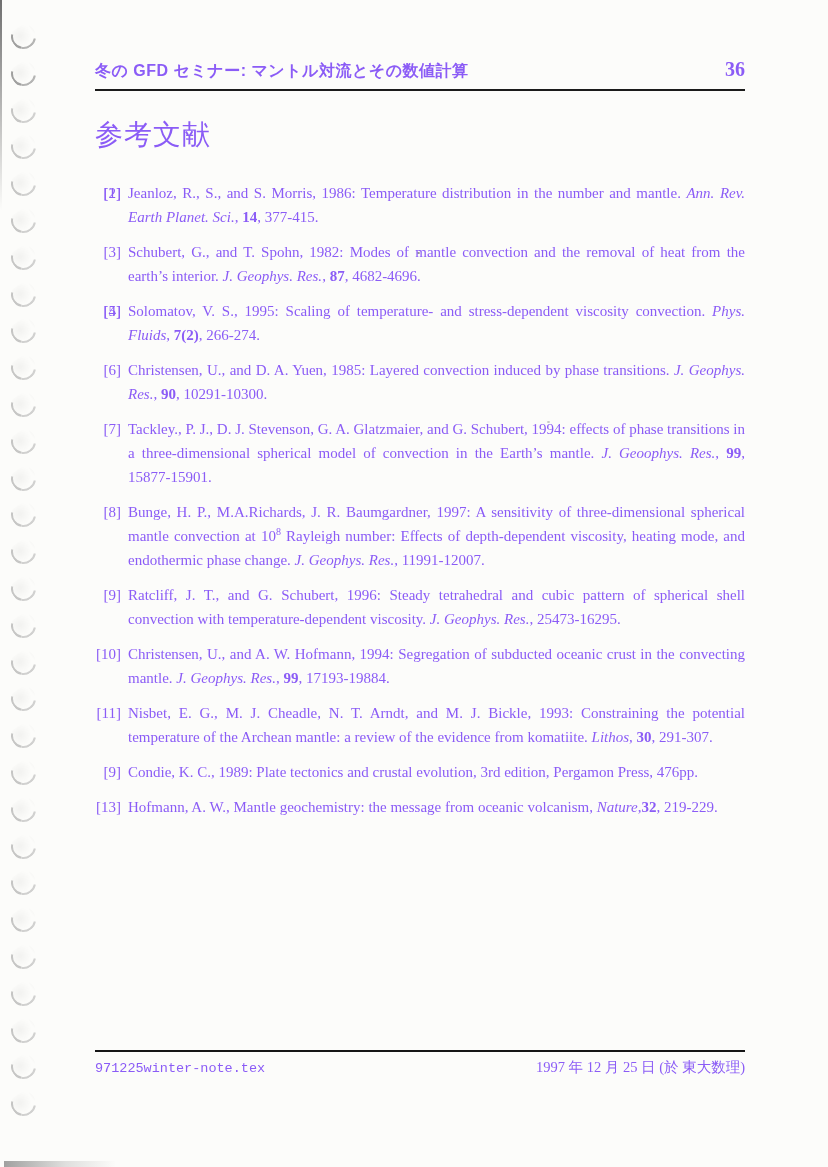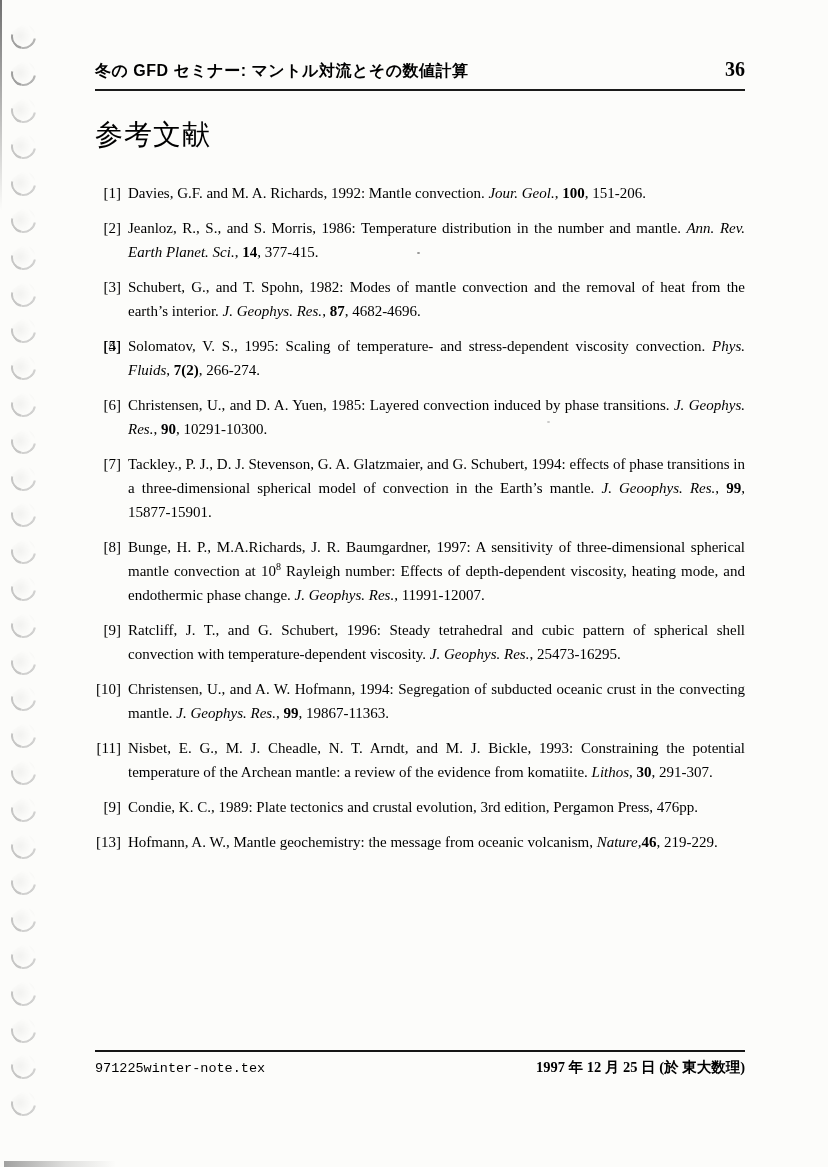--- a/index.html
+++ b/index.html
@@ -6,21 +6,21 @@
   body {
     width: 828px; height: 1167px;
     background: #f4f3f0;
     font-family: "Liberation Serif", serif;
   }
   .page {
     position: relative;
     width: 828px; height: 1167px;
     background: #fcfcfa;
     overflow: hidden;
-    color: #000000;
+    color: #8b5cf6;
   }
 
   
   .binding-holes {
     position: absolute; left: 9px; top: 24px;
     width: 30px; height: 1130px;
   }
   .hole {
     position: absolute; left: 2px;
     width: 21px; height: 21px;
@@ -97,21 +97,20 @@
     padding-top: 6px;
     display: flex; justify-content: space-between; align-items: baseline;
   }
   .footer-filename {
     font-family: "Liberation Mono", monospace;
     font-size: 13.5px;
   }
   .footer-date {
     font-size: 14.5px;
     font-family: "Liberation Serif", serif;
-    font-weight: bold;
   }
 </style>
 </head>
 <body>
 
 <div class="page">
 
   <div class="binding-holes">
       <div class="hole" style="top: 0px;"></div>
       <div class="hole" style="top: 36.8px;"></div>
@@ -152,33 +151,33 @@
   <div class="content">
 
     <div class="header-row">
       <span class="header-title">冬の GFD セミナー: マントル対流とその数値計算</span>
       <span class="page-number">36</span>
     </div>
 
     <h1 class="section-title">参考文献</h1>
 
     <div class="references">
-        <div class="ref"><span class="ref-label">[1]</span><span class="ref-text"><span>Davies, G.F. and M. A. Richards, 1992: Mantle convection. </span><i>Jour. Geol.</i><span>, </span><b>100</b><span>, 151-206.</span></span></div>
+        <div class="ref"><span class="ref-label">[1]</span></div>
         <div class="ref"><span class="ref-label">[2]</span><span class="ref-text"><span>Jeanloz, R., S., and S. Morris, 1986: Temperature distribution in the number and mantle. </span><i>Ann. Rev. Earth Planet. Sci.</i><span>, </span><b>14</b><span>, 377-415.</span></span></div>
         <div class="ref"><span class="ref-label">[3]</span><span class="ref-text"><span>Schubert, G., and T. Spohn, 1982: Modes of mantle convection and the removal of heat from the earth’s interior. </span><i>J. Geophys. Res.</i><span>, </span><b>87</b><span>, 4682-4696.</span></span></div>
         <div class="ref"><span class="ref-label">[4]</span></div>
         <div class="ref"><span class="ref-label">[5]</span><span class="ref-text"><span>Solomatov, V. S., 1995: Scaling of temperature- and stress-dependent viscosity convection. </span><i>Phys. Fluids</i><span>, </span><b>7(2)</b><span>, 266-274.</span></span></div>
         <div class="ref"><span class="ref-label">[6]</span><span class="ref-text"><span>Christensen, U., and D. A. Yuen, 1985: Layered convection induced by phase transitions. </span><i>J. Geophys. Res.</i><span>, </span><b>90</b><span>, 10291-10300.</span></span></div>
         <div class="ref"><span class="ref-label">[7]</span><span class="ref-text"><span>Tackley., P. J., D. J. Stevenson, G. A. Glatzmaier, and G. Schubert, 1994: effects of phase transitions in a three-dimensional spherical model of convection in the Earth’s mantle. </span><i>J. Geoophys. Res.</i><span>, </span><b>99</b><span>, 15877-15901.</span></span></div>
         <div class="ref"><span class="ref-label">[8]</span><span class="ref-text"><span>Bunge, H. P., M.A.Richards, J. R. Baumgardner, 1997: A sensitivity of three-dimensional spherical mantle convection at 10</span><sup>8</sup><span> Rayleigh number: Effects of depth-dependent viscosity, heating mode, and endothermic phase change. </span><i>J. Geophys. Res.</i><span>, 11991-12007.</span></span></div>
         <div class="ref"><span class="ref-label">[9]</span><span class="ref-text"><span>Ratcliff, J. T., and G. Schubert, 1996: Steady tetrahedral and cubic pattern of spherical shell convection with temperature-dependent viscosity. </span><i>J. Geophys. Res.</i><span>, 25473-16295.</span></span></div>
-        <div class="ref"><span class="ref-label">[10]</span><span class="ref-text"><span>Christensen, U., and A. W. Hofmann, 1994: Segregation of subducted oceanic crust in the convecting mantle. </span><i>J. Geophys. Res.</i><span>, </span><b>99</b><span>, 19867-11363.</span></span></div>
+        <div class="ref"><span class="ref-label">[10]</span><span class="ref-text"><span>Christensen, U., and A. W. Hofmann, 1994: Segregation of subducted oceanic crust in the convecting mantle. </span><i>J. Geophys. Res.</i><span>, </span><b>99</b><span>, 17193-19884.</span></span></div>
         <div class="ref"><span class="ref-label">[11]</span><span class="ref-text"><span>Nisbet, E. G., M. J. Cheadle, N. T. Arndt, and M. J. Bickle, 1993: Constraining the potential temperature of the Archean mantle: a review of the evidence from komatiite. </span><i>Lithos</i><span>, </span><b>30</b><span>, 291-307.</span></span></div>
         <div class="ref"><span class="ref-label">[9]</span><span class="ref-text"><span>Condie, K. C., 1989: Plate tectonics and crustal evolution, 3rd edition, Pergamon Press, 476pp.</span></span></div>
-        <div class="ref"><span class="ref-label">[13]</span><span class="ref-text"><span>Hofmann, A. W., Mantle geochemistry: the message from oceanic volcanism, </span><i>Nature</i><span>,</span><b>46</b><span>, 219-229.</span></span></div>
+        <div class="ref"><span class="ref-label">[13]</span><span class="ref-text"><span>Hofmann, A. W., Mantle geochemistry: the message from oceanic volcanism, </span><i>Nature</i><span>,</span><b>32</b><span>, 219-229.</span></span></div>
       </div>
 
   </div>
 
   <div class="footer">
     <span class="footer-filename">971225winter-note.tex</span>
     <span class="footer-date">1997 年 12 月 25 日 (於 東大数理)</span>
   </div>
 
 </div>

